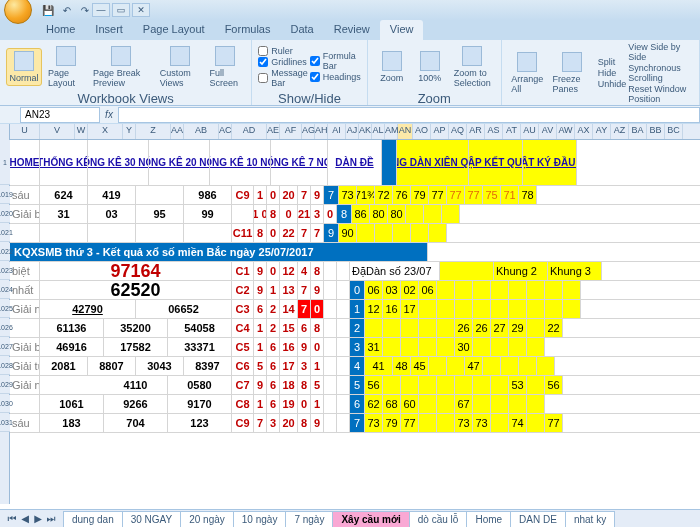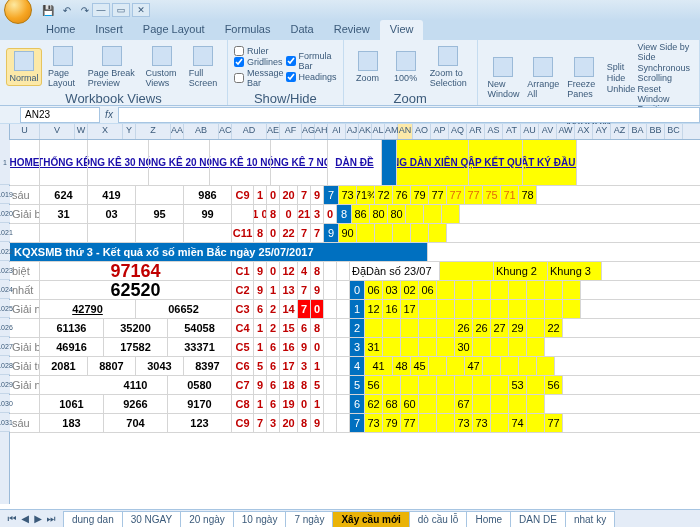--- a/index.html
+++ b/index.html
@@ -51,21 +51,21 @@
 .redbg { background: #ff0000; color: #fff; font-weight: bold; }
 .orgtxt { color: #e26b0a; }
 .gray { color: #7f7f7f; }
 .bold { font-weight: bold; }
 .left { justify-content: flex-start; padding-left: 2px; }
 
 .sheettabs { position: absolute; bottom: 0; left: 0; right: 0; height: 18px; background: #e4ecf7; border-top: 1px solid #a7c5e2; display: flex; align-items: center; padding-left: 6px; gap: 0; font-size: 10px; }
 .sheettabs .nav { display: flex; gap: 1px; margin-right: 6px; }
 .sheettabs .nav span { width: 12px; text-align: center; color: #3b5a7a; cursor: pointer; }
 .stab { padding: 2px 8px; background: #fff; border: 1px solid #a7c5e2; border-bottom: none; color: #3b5a7a; cursor: pointer; margin-right: -1px; }
-.stab.active { background: #eab308; font-weight: bold; color: #000; }
+.stab.active { background: #f9a8d4; font-weight: bold; color: #000; }
 
 .big { font-size: 18px; font-weight: bold; }
 </style>
 </head>
 <body>
 
 <div class="titlebar">
   <div class="orb"></div>
   <div class="qat">
     <span>💾</span>
@@ -156,24 +156,20 @@
         </div>
       <div class="rbtn">
           <div class="ricon"></div>
           <span>Zoom to Selection</span>
         </div>
     </div>
     <div class="group-label">Zoom</div>
   </div>
   <div class="group">
     <div class="group-body">
-      <div class="rbtn">
-          <div class="ricon"></div>
-          <span>New Window</span>
-        </div>
       <div class="rbtn">
           <div class="ricon"></div>
           <span>Arrange All</span>
         </div>
       <div class="rbtn">
           <div class="ricon"></div>
           <span>Freeze Panes</span>
         </div>
       <div class="chkcol">
         <span>Split</span>

